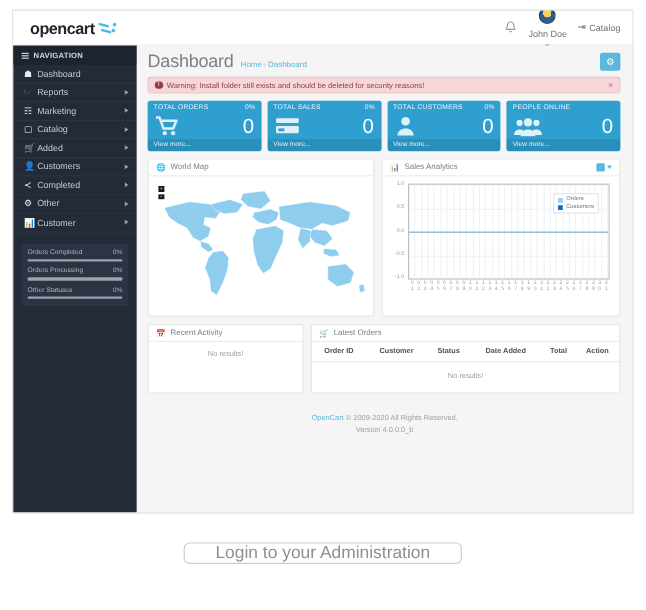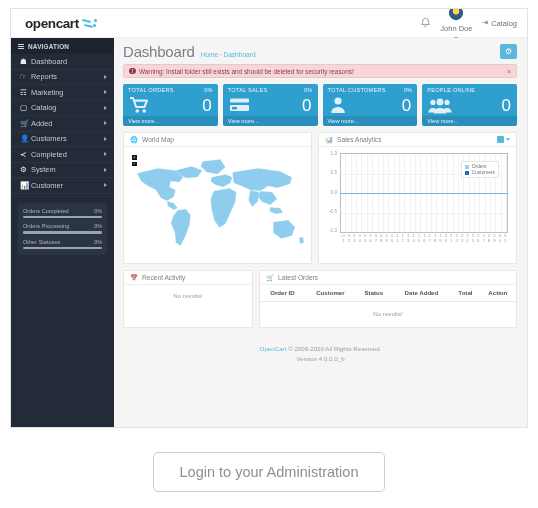--- a/index.html
+++ b/index.html
@@ -214,21 +214,21 @@
   .footer div { font-size:6.2px; color:#9aa1a7; line-height:1.55; }
   .footer a { color:#5bb7db; text-decoration:none; }
 
   
   .login-wrap {
     position:absolute; left:0; right:0; top:452px;
     display:flex; justify-content:center;
   }
   .login-btn {
     border:1px solid #c9ced3; background:#fff; border-radius:5px;
-    padding:11px 26px; font-size:14.5px; color:#8b9096;
+    padding:0 26px; font-size:14.5px; color:#8b9096;
     font-family:"Liberation Sans", sans-serif; cursor:pointer;
   }
 </style>
 </head>
 <body>
 
 <div class="page">
 
   <div class="app">
 
@@ -300,21 +300,21 @@
         <span class="nl">Customers</span>
         <span class="arr"></span>
       </div>
       <div class="nav-item">
         <span class="ni">≺</span>
         <span class="nl">Completed</span>
         <span class="arr"></span>
       </div>
       <div class="nav-item">
         <span class="ni">⚙</span>
-        <span class="nl">System</span>
+        <span class="nl">Other</span>
         <span class="arr"></span>
       </div>
       <div class="nav-item">
         <span class="ni">📊</span>
         <span class="nl">Customer</span>
         <span class="arr"></span>
       </div>
 
       <div class="prog-wrap">
         <div class="prog-row">

